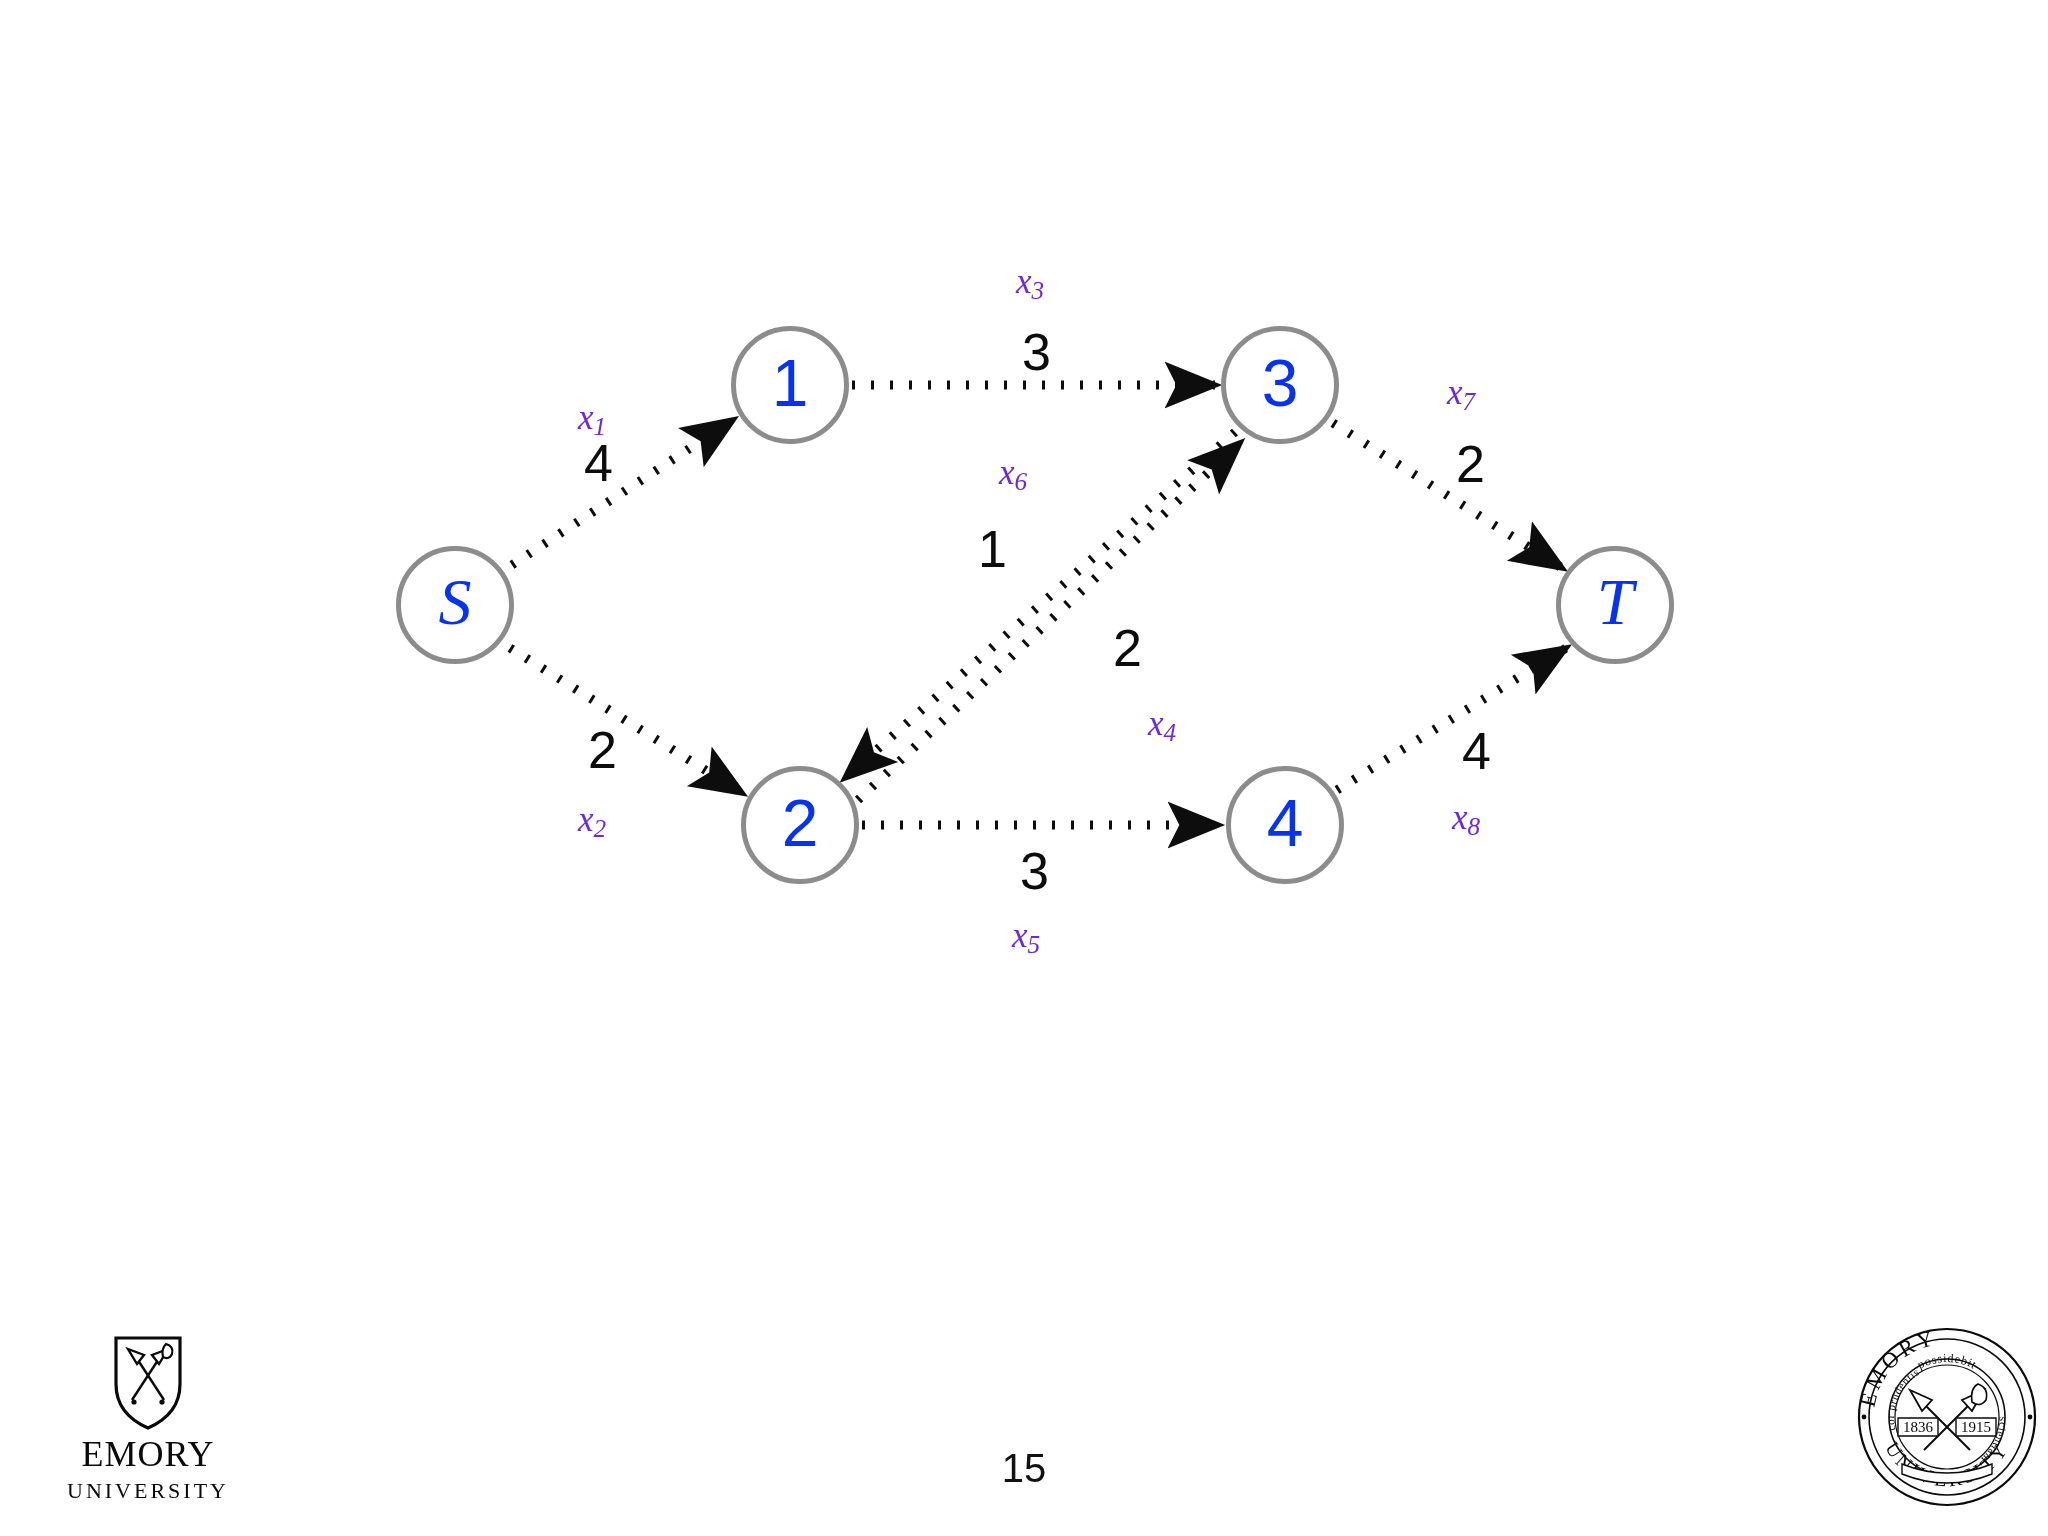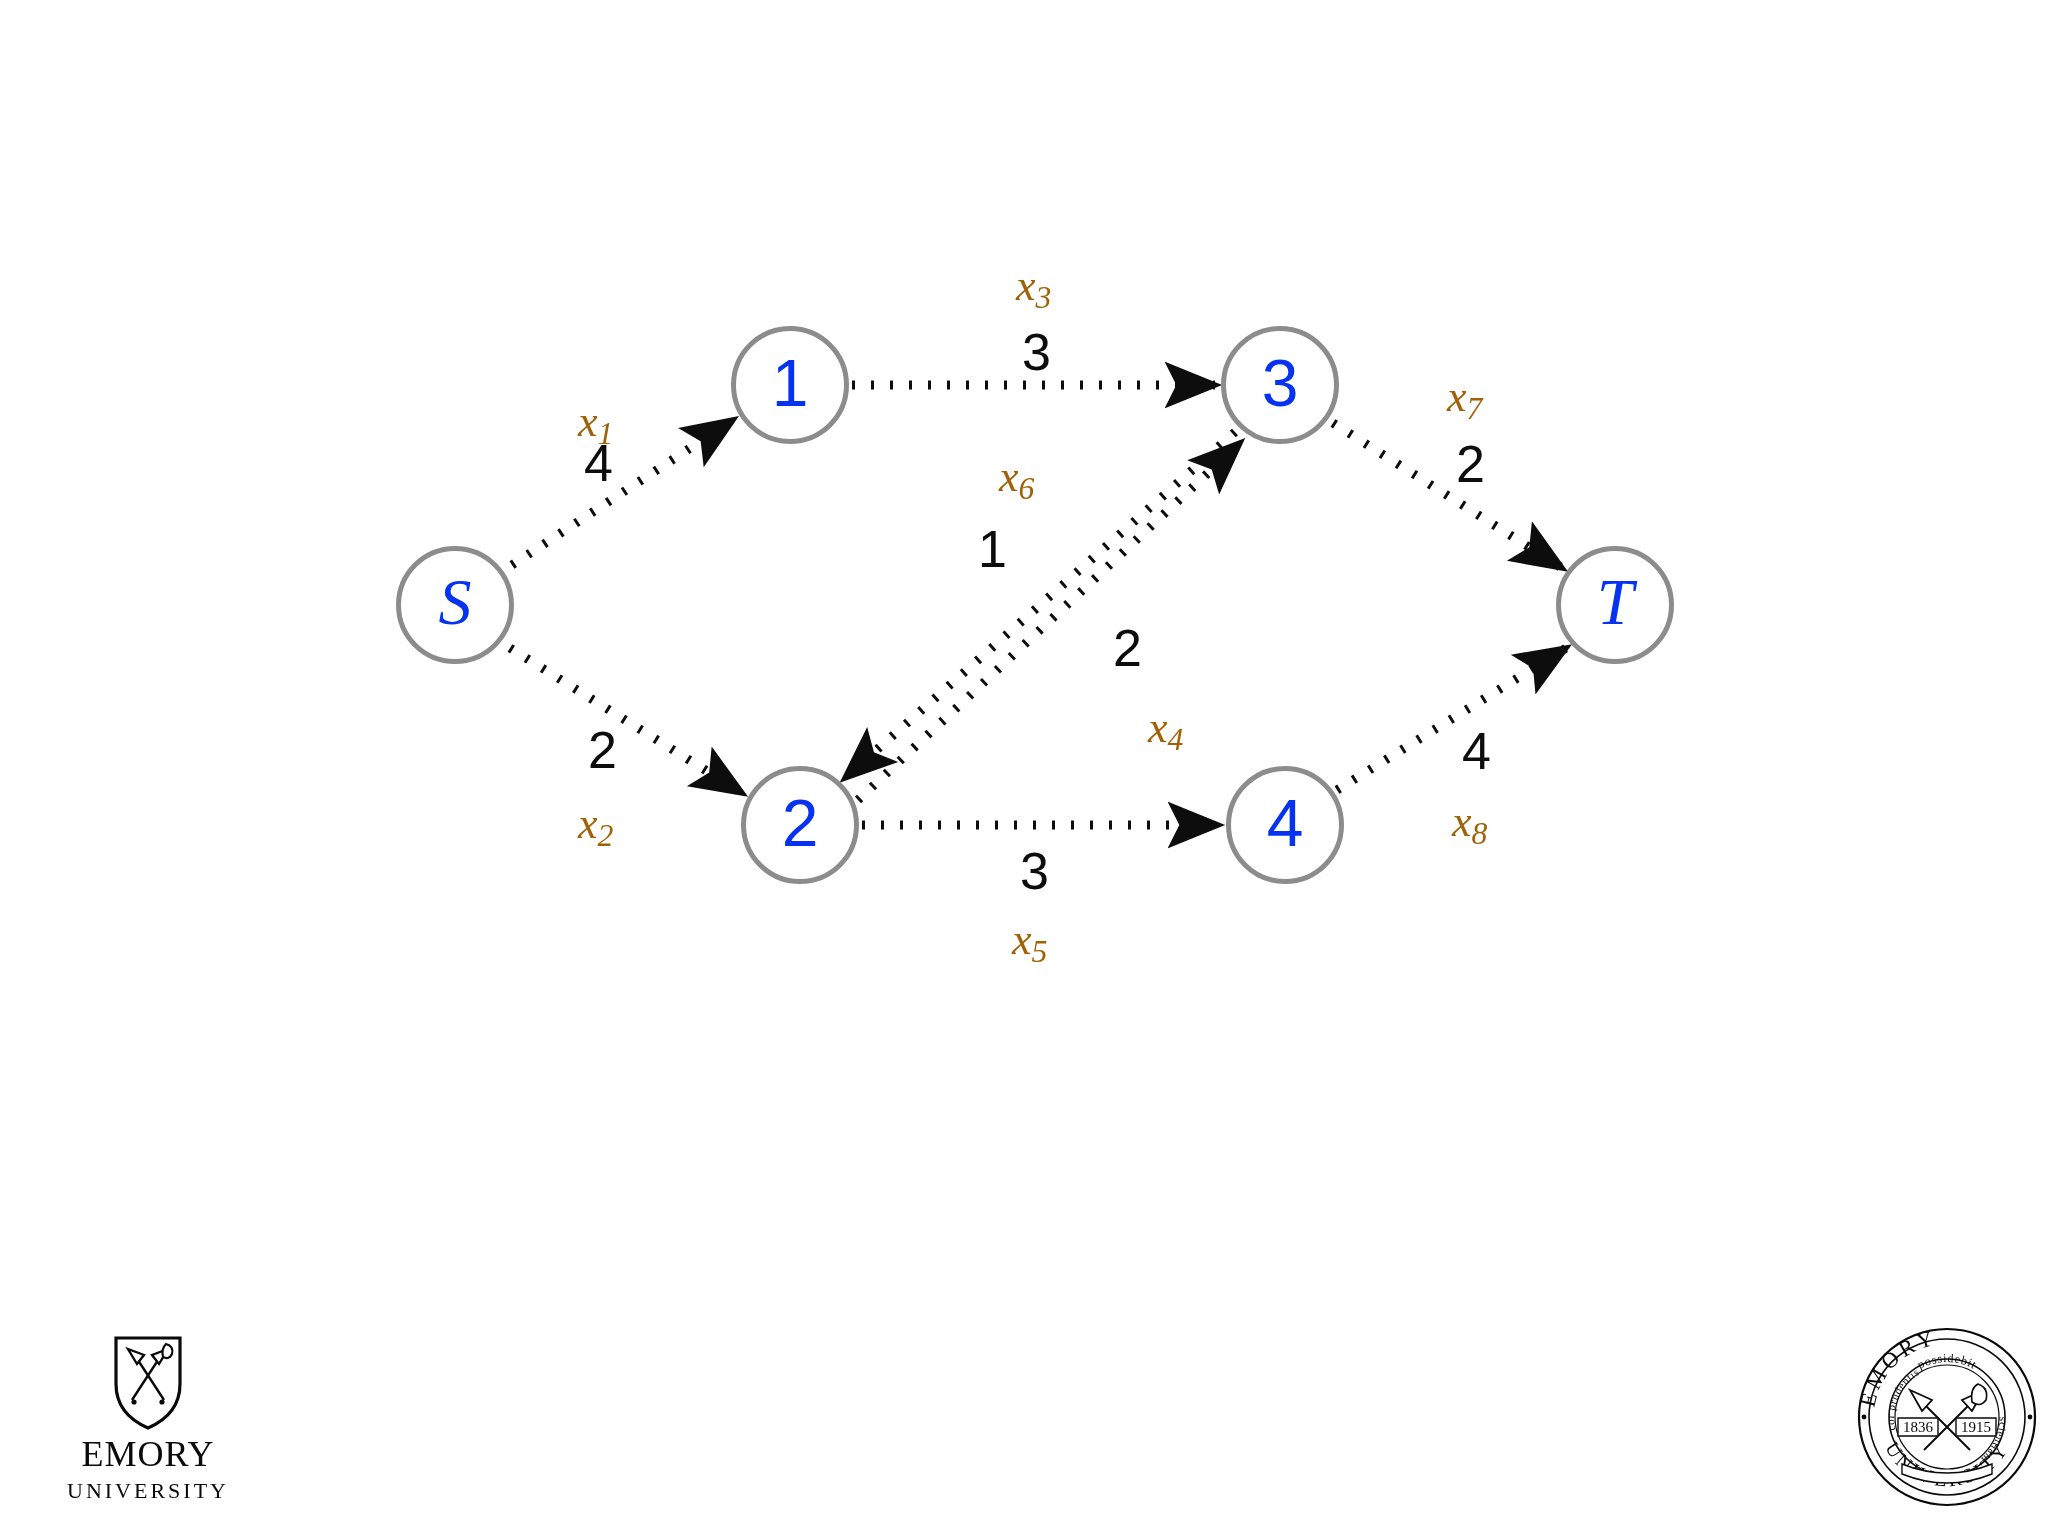--- a/index.html
+++ b/index.html
@@ -83,22 +83,22 @@
   
   .lbl {
     position: absolute;
     white-space: nowrap;
     line-height: 1;
     z-index: 4;
   }
   .lbl-var {
     font-family: "Liberation Serif", serif;
     font-style: italic;
-    font-size: 44px;
-    color: #a16207;
+    font-size: 35px;
+    color: #6d28d9;
   }
   .lbl-var sub {
     font-size: 0.72em;
     font-style: italic;
     vertical-align: baseline;
     position: relative;
     top: 0.24em;
   }
   .lbl-cap {
     font-family: "Liberation Sans", sans-serif;
@@ -242,20 +242,21 @@
       <span>x</span><sub>5</sub>
     </div>
 
     <div class="lbl lbl-cap" style="left:1462px; top:725px;">4</div>
     <div class="lbl lbl-var" style="left:1452px; top:800px;">
       <span>x</span><sub>8</sub>
     </div>
 
   </div>
 
+  <div id="page-number">15</div>
 
   <div id="emory-logo">
     <svg width="200" height="100" viewBox="0 0 200 100">
       <path d="M68 6 L132 6 L132 52 Q132 82 100 96 Q68 82 68 52 Z" fill="#ffffff" stroke="#0a0a0a" stroke-width="3.2"></path>
 
       <g stroke="#0a0a0a" stroke-width="2.4" fill="none">
         <line x1="86" y1="22" x2="116" y2="68"></line>
         <line x1="114" y1="22" x2="84" y2="68"></line>
       </g>
       <path d="M80 17 L96 23 L89 32 Z" fill="#ffffff" stroke="#0a0a0a" stroke-width="2.4"></path>

